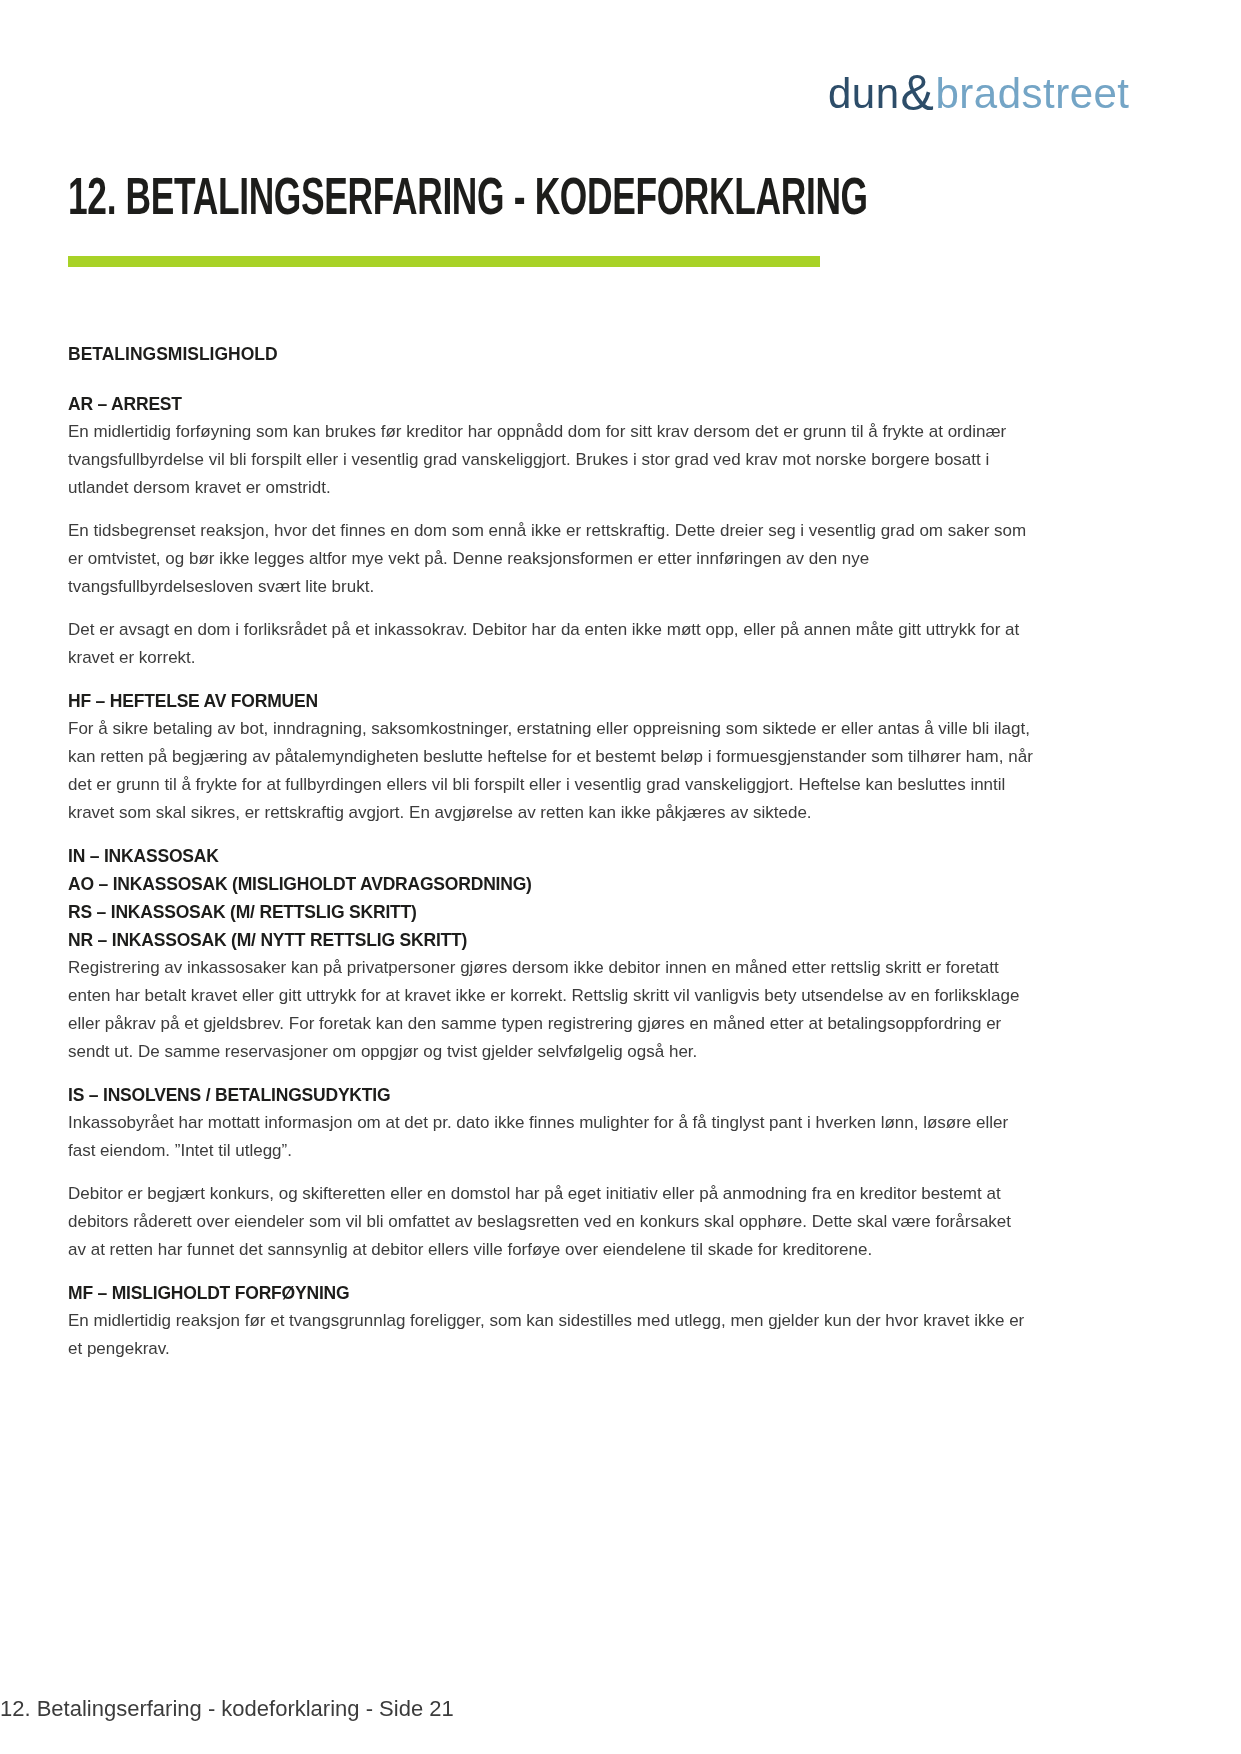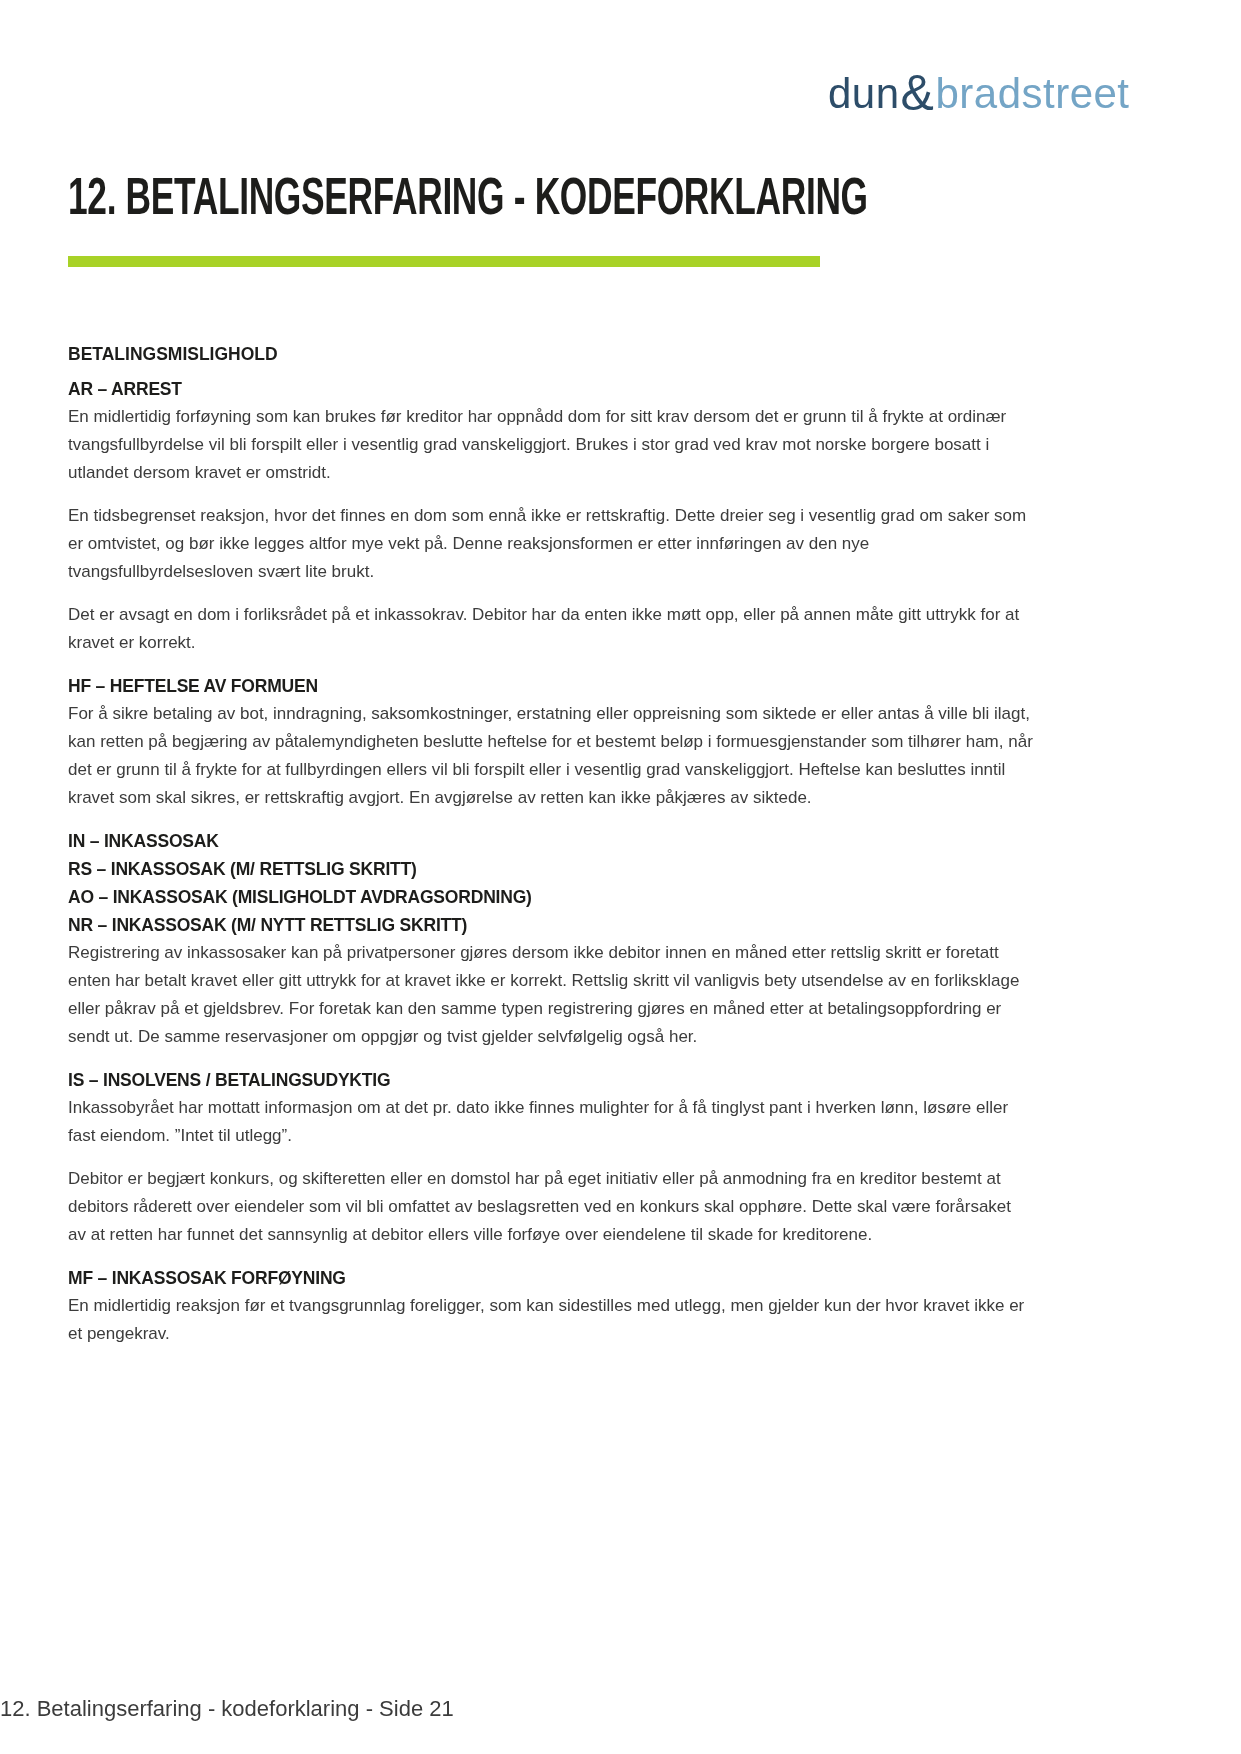--- a/index.html
+++ b/index.html
@@ -67,21 +67,21 @@
     width:965px;
     color:var(--text-color);
     font-size:17px;
     line-height:28px;
   }
   .intro-heading{
     font-size:17.5px;
     font-weight:700;
     color:var(--heading-color);
     line-height:28px;
-    margin-bottom:7px;
+    margin-bottom:22px;
   }
   .sec{margin-bottom:15px;}
   .sec h3{
     font-size:17.5px;
     font-weight:700;
     color:var(--heading-color);
     line-height:28px;
     letter-spacing:-0.2px;
   }
   .sec p{
@@ -129,37 +129,37 @@
       <p>Det er avsagt en dom i forliksrådet på et inkassokrav. Debitor har da enten ikke møtt opp, eller på annen måte gitt uttrykk for at kravet er korrekt.</p>
     </section>
 
     <section class="sec">
       <h3>HF – HEFTELSE AV FORMUEN</h3>
       <p>For å sikre betaling av bot, inndragning, saksomkostninger, erstatning eller oppreisning som siktede er eller antas å ville bli ilagt, kan retten på begjæring av påtalemyndigheten beslutte heftelse for et bestemt beløp i formuesgjenstander som tilhører ham, når det er grunn til å frykte for at fullbyrdingen ellers vil bli forspilt eller i vesentlig grad vanskeliggjort. Heftelse kan besluttes inntil kravet som skal sikres, er rettskraftig avgjort. En avgjørelse av retten kan ikke påkjæres av siktede.</p>
     </section>
 
     <section class="sec">
       <h3>IN – INKASSOSAK</h3>
+      <h3>AO – INKASSOSAK (MISLIGHOLDT AVDRAGSORDNING)</h3>
       <h3>RS – INKASSOSAK (M/ RETTSLIG SKRITT)</h3>
-      <h3>AO – INKASSOSAK (MISLIGHOLDT AVDRAGSORDNING)</h3>
       <h3>NR – INKASSOSAK (M/ NYTT RETTSLIG SKRITT)</h3>
       <p>Registrering av inkassosaker kan på privatpersoner gjøres dersom ikke debitor innen en måned etter rettslig skritt er foretatt enten har betalt kravet eller gitt uttrykk for at kravet ikke er korrekt. Rettslig skritt vil vanligvis bety utsendelse av en forliksklage eller påkrav på et gjeldsbrev. For foretak kan den samme typen registrering gjøres en måned etter at betalingsoppfordring er sendt ut. De samme reservasjoner om oppgjør og tvist gjelder selvfølgelig også her.</p>
     </section>
 
     <section class="sec">
       <h3>IS – INSOLVENS / BETALINGSUDYKTIG</h3>
       <p>Inkassobyrået har mottatt informasjon om at det pr. dato ikke finnes mulighter for å få tinglyst pant i hverken lønn, løsøre eller fast eiendom. ”Intet til utlegg”.</p>
     </section>
 
     <section class="sec">
       <p>Debitor er begjært konkurs, og skifteretten eller en domstol har på eget initiativ eller på anmodning fra en kreditor bestemt at debitors råderett over eiendeler som vil bli omfattet av beslagsretten ved en konkurs skal opphøre. Dette skal være forårsaket av at retten har funnet det sannsynlig at debitor ellers ville forføye over eiendelene til skade for kreditorene.</p>
     </section>
 
     <section class="sec">
-      <h3>MF – INKASSOSAK FORFØYNING</h3>
+      <h3>MF – MISLIGHOLDT FORFØYNING</h3>
       <p>En midlertidig reaksjon før et tvangsgrunnlag foreligger, som kan sidestilles med utlegg, men gjelder kun der hvor kravet ikke er et pengekrav.</p>
     </section>
 
   </div>
 
   <div class="page-footer">12. Betalingserfaring - kodeforklaring - Side 21</div>
 
 </div>
 
 </body></html>

